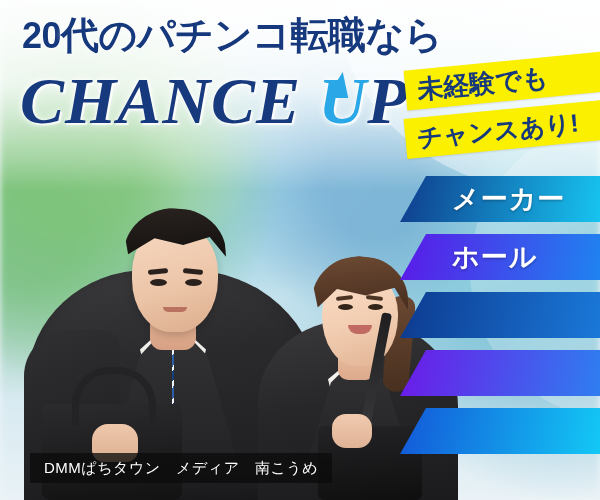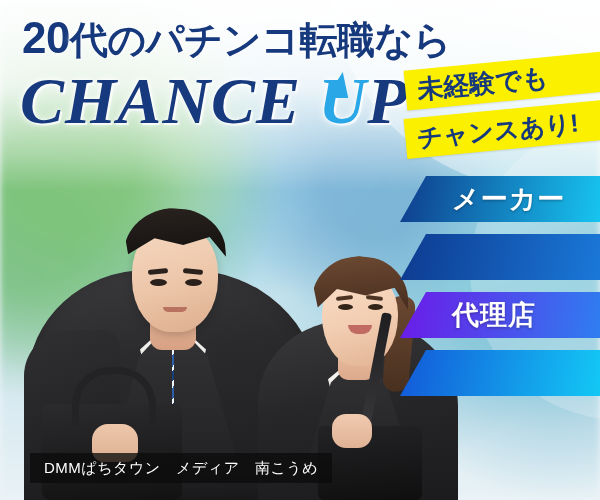--- a/index.html
+++ b/index.html
@@ -194,21 +194,21 @@
     font-weight:700;
     font-size:38px;
     line-height:1.0;
     letter-spacing:-0.5px;
     text-shadow:
       0 0 3px rgba(255,255,255,0.95),
       0 0 7px rgba(255,255,255,0.9),
       1px 1px 0 rgba(255,255,255,0.8);
     white-space:nowrap;
   }
-  .headline .num{font-size:44px;}
+  .headline .num{font-size:36px;}
 
   .logo{
     position:absolute; left:20px; top:68px;
     font-size:66px; font-weight:700; font-style:italic;
     letter-spacing:1px; line-height:1;
     color:#17397e;
     text-shadow:
       0 0 4px rgba(255,255,255,0.95),
       0 0 10px rgba(255,255,255,0.85),
       2px 2px 0 rgba(255,255,255,0.7);
@@ -341,25 +341,28 @@
     <div class="band band1">未経験でも</div>
     <div class="band band2">チャンスあり!</div>
   </div>
 
   <div class="cats">
     <div class="cat">
       <span class="shape" style="background: linear-gradient(100deg, rgb(15, 60, 140) 0%, rgb(23, 196, 240) 100%);"></span>
       <span class="label">メーカー</span>
     </div>
     <div class="cat">
+      <span class="shape" style="background: linear-gradient(100deg, rgb(91, 25, 232) 0%, rgb(31, 131, 240) 100%);"></span>
+      <span class="label">ホール</span>
+    </div>
+    <div class="cat">
       <span class="shape" style="background: linear-gradient(100deg, rgb(13, 58, 143) 0%, rgb(26, 120, 216) 100%);"></span>
     </div>
     <div class="cat">
       <span class="shape" style="background: linear-gradient(100deg, rgb(108, 26, 232) 0%, rgb(47, 126, 240) 100%);"></span>
-      <span class="label">代理店</span>
     </div>
     <div class="cat">
       <span class="shape" style="background: linear-gradient(100deg, rgb(19, 88, 216) 0%, rgb(19, 200, 245) 100%);"></span>
     </div>
   </div>
 
   <div class="caption">DMMぱちタウン　メディア　南こうめ</div>
 
 </div>
 

